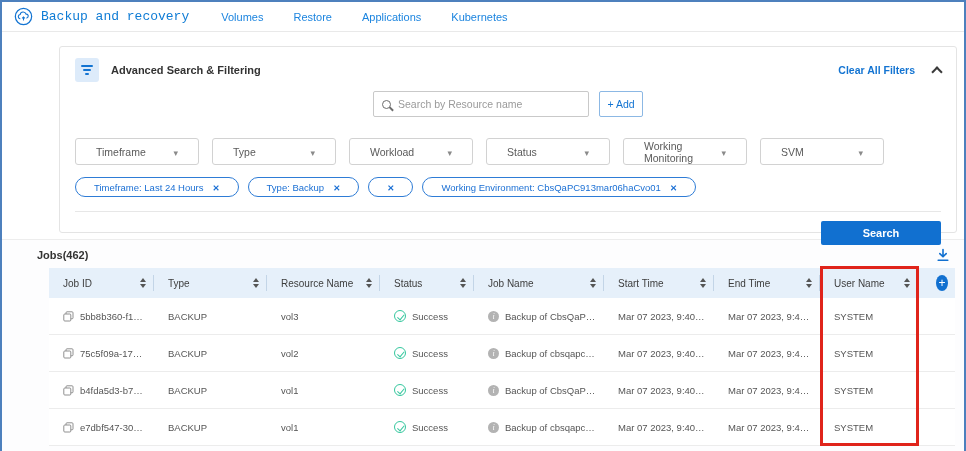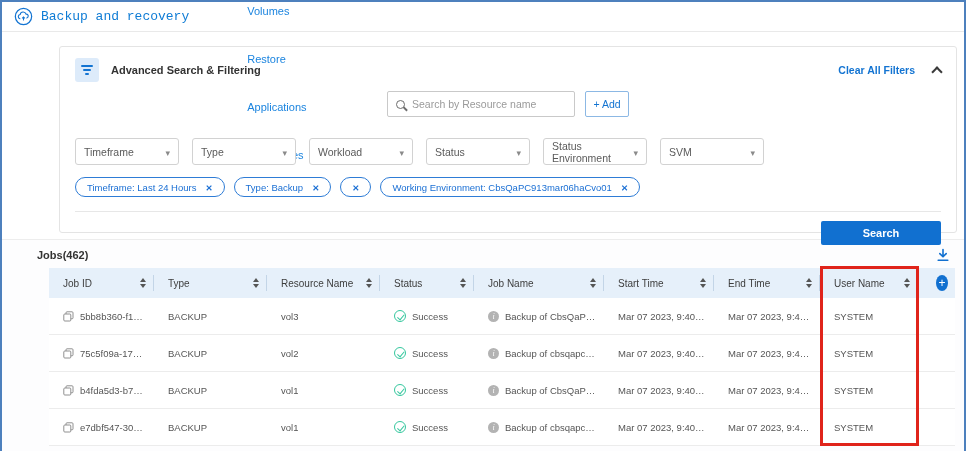--- a/index.html
+++ b/index.html
@@ -4,51 +4,51 @@
 <style>
   * { margin:0; padding:0; box-sizing:border-box; }
   html,body { width:966px; height:451px; overflow:hidden; background:#fff;
     font-family:"Liberation Sans", sans-serif; color:#404040; }
   .frame { position:relative; width:966px; height:451px; border:2px solid #4d80bd; background:#fff; }
 
   
   .topnav { height:30px; display:flex; align-items:stretch; border-bottom:1px solid #e9e9e9; padding-left:12px; }
   .brand { display:flex; align-items:center; gap:8px;font-family:Liberation Mono, monospace; }
   .brand-title { color:#0f7cd5; font-size:13px; }
-  .tabs { display:flex; margin-left:58px; gap:30px;flex-direction:column; }
+  .tabs { display:flex; margin-left:32px; gap:30px; }
   .tab { display:flex; align-items:center; font-size:11px; color:#1b84df; cursor:pointer; border-bottom:3px solid transparent; padding-top:3px; }
   .tab.active { color:#0f7cd5; font-weight:bold; border-bottom-color:#0f7cd5; }
 
   
   .filter-card { margin:14px 0 0 57px; width:898px; height:187px; border:1px solid #e4e4e4; border-radius:3px; background:#fff; padding:11px 15px 0 15px; }
   .fc-head { display:flex; align-items:center; }
   .filter-sq { width:24px; height:24px; background:#ddebfa; border-radius:3px; display:flex; flex-direction:column; justify-content:center; align-items:center; gap:2px; }
   .filter-sq i { display:block; height:2px; background:#1374d2; border-radius:1px; }
   .filter-sq i:nth-child(1){width:12px;} .filter-sq i:nth-child(2){width:8px;} .filter-sq i:nth-child(3){width:4px;}
   .fc-title { font-size:11px; font-weight:bold; color:#333; margin-left:12px; }
   .fc-right { margin-left:auto; display:flex; align-items:center; gap:18px; }
   .clear-link { color:#1374d2; font-size:10.5px; font-weight:bold; cursor:pointer; }
   .chev-up { width:8px; height:8px; border-top:2px solid #3a3a3a; border-right:2px solid #3a3a3a; transform:rotate(-45deg); margin-top:4px; cursor:pointer; }
 
   .search-row { display:flex; justify-content:center; gap:10px; margin-top:9px; }
-  .search-box { width:188px; height:26px; border:1px solid #c9c9c9; border-radius:2px; display:flex; align-items:center; padding:0 8px; gap:7px; background:#fff; }
+  .search-box { width:216px; height:26px; border:1px solid #c9c9c9; border-radius:2px; display:flex; align-items:center; padding:0 8px; gap:7px; background:#fff; }
   .mag { position:relative; width:9px; height:9px; border:1.5px solid #6d6d6d; border-radius:50%; flex:0 0 auto; }
   .mag::after { content:""; position:absolute; width:5px; height:1.5px; background:#6d6d6d; transform:rotate(45deg); right:-4px; bottom:-2px; }
   .search-box input { border:none; outline:none; font-size:10.5px; width:100%; color:#444;
     font-family:"Liberation Sans", sans-serif; }
   .search-box input::placeholder { color:#9a9a9a; }
   .add-btn { width:44px; height:26px; border:1px solid #8cb8e4; border-radius:2px; background:#fff; color:#1374d2; font-size:10.5px; cursor:pointer; font-family:"Liberation Sans", sans-serif; }
 
   .dd-row { display:flex; gap:13px; margin-top:21px; }
-  .dd { width:104px; height:27px; border:1px solid #d2d2d2; border-radius:3px; display:flex; align-items:center; padding:0 8px; font-size:10.5px; color:#5a5a5a; cursor:pointer; background:#fff; }
+  .dd { width:124px; height:27px; border:1px solid #d2d2d2; border-radius:3px; display:flex; align-items:center; padding:0 20px; font-size:10.5px; color:#5a5a5a; cursor:pointer; background:#fff; }
   .dd .dd-caret { margin-left:auto; }
   .dd-caret::before { content:"▾"; color:#8a8a8a; font-size:9px; }
 
   .chip-row { display:flex; gap:9px; margin-top:12px; }
-  .chip { display:flex; align-items:center; gap:9px; border:1px solid #2e7cd6; border-radius:12px; padding:0 11px; height:20px; font-size:9.5px; color:#1a6fd4; background:#fff; }
+  .chip { display:flex; align-items:center; gap:9px; border:1px solid #2e7cd6; border-radius:12px; padding:0 18px; height:20px; font-size:9.5px; color:#1a6fd4; background:#fff; }
   .chip-x { cursor:pointer; }
   .chip-x::before { content:"✕"; font-size:8.5px; color:#1a6fd4; font-weight:bold; }
 
   .fc-divider { height:1px; background:#e7e7e7; margin-top:14px; }
   .fc-btn-row { display:flex; justify-content:flex-end; margin-top:9px; }
   .search-btn { width:120px; height:24px; background:#1170d0; color:#fff; border:none; border-radius:2px; font-size:11px; font-weight:bold; cursor:pointer; font-family:"Liberation Sans", sans-serif; }
 
   
   .jobs { margin-top:6px; border-top:1px solid #ededed; background:#fdfdfe; height:212px; }
   .jobs-head { display:flex; align-items:center; justify-content:space-between; padding:8px 14px 6px 35px; }
@@ -133,21 +133,21 @@
         </div>
       <div class="dd">
           <span>Workload</span>
           <span class="dd-caret"></span>
         </div>
       <div class="dd">
           <span>Status</span>
           <span class="dd-caret"></span>
         </div>
       <div class="dd">
-          <span>Status Environment</span>
+          <span>Working Monitoring</span>
           <span class="dd-caret"></span>
         </div>
       <div class="dd">
           <span>SVM</span>
           <span class="dd-caret"></span>
         </div>
     </div>
 
     <div class="chip-row">
       <div class="chip">

